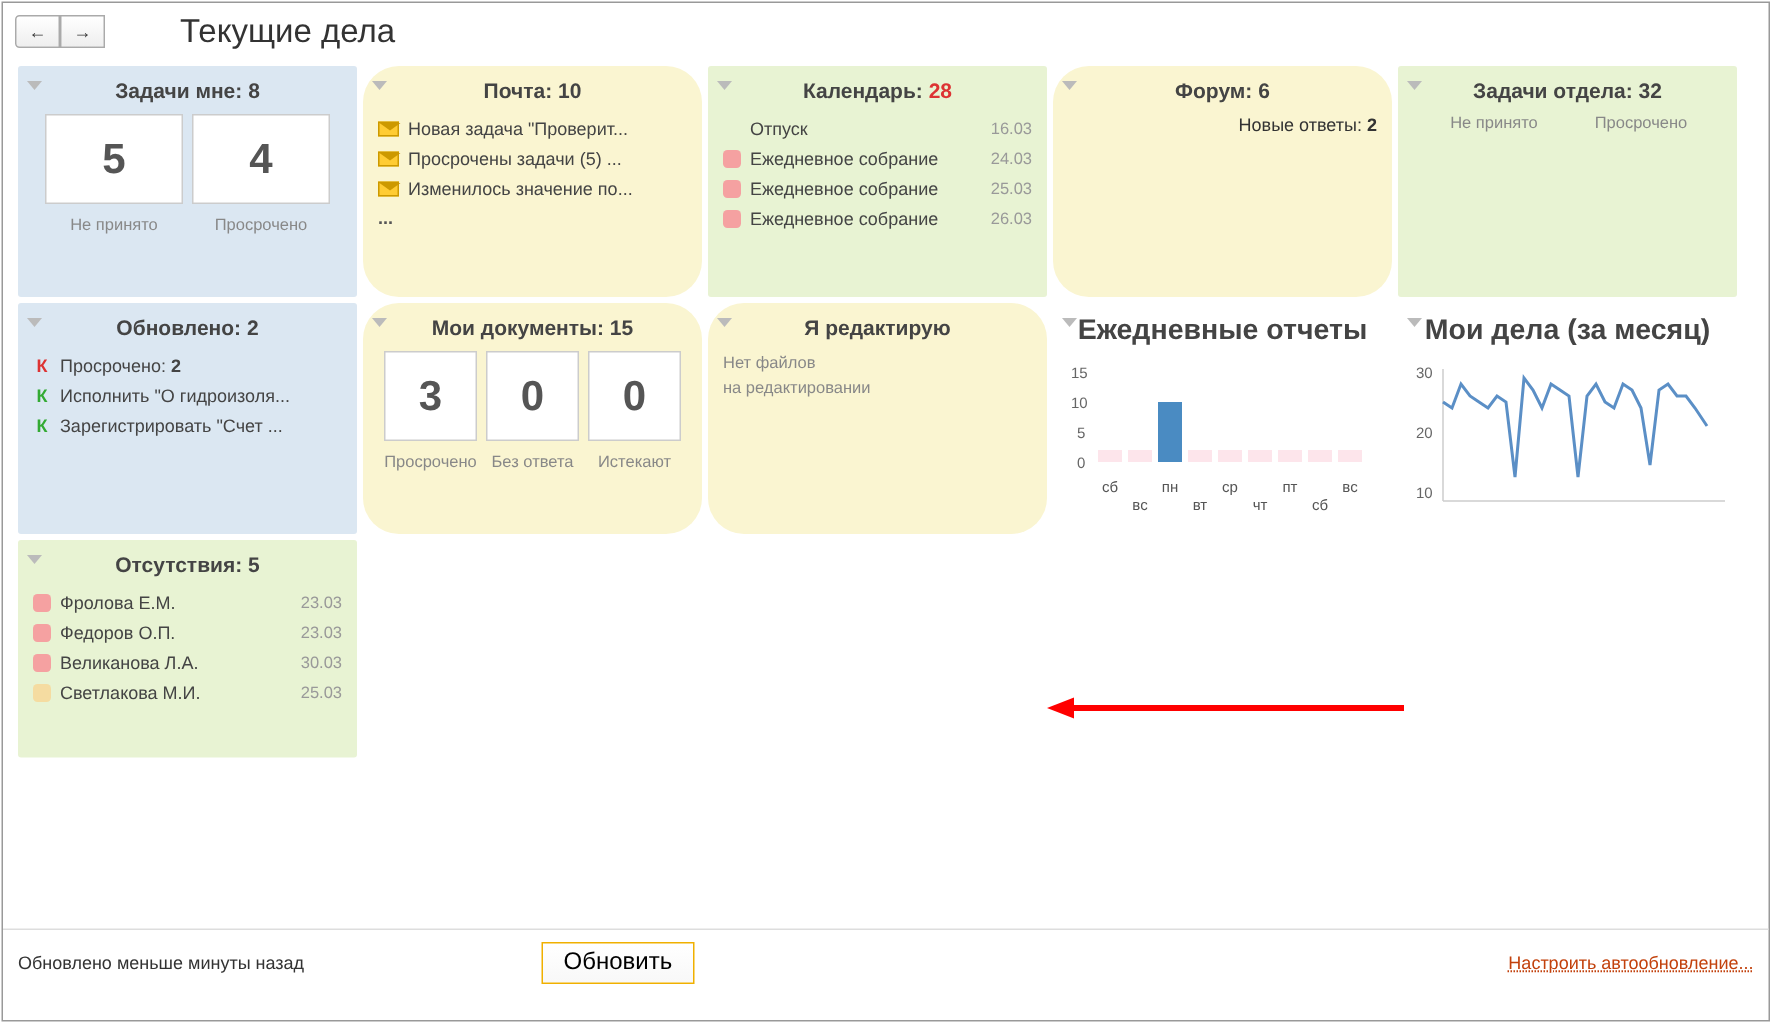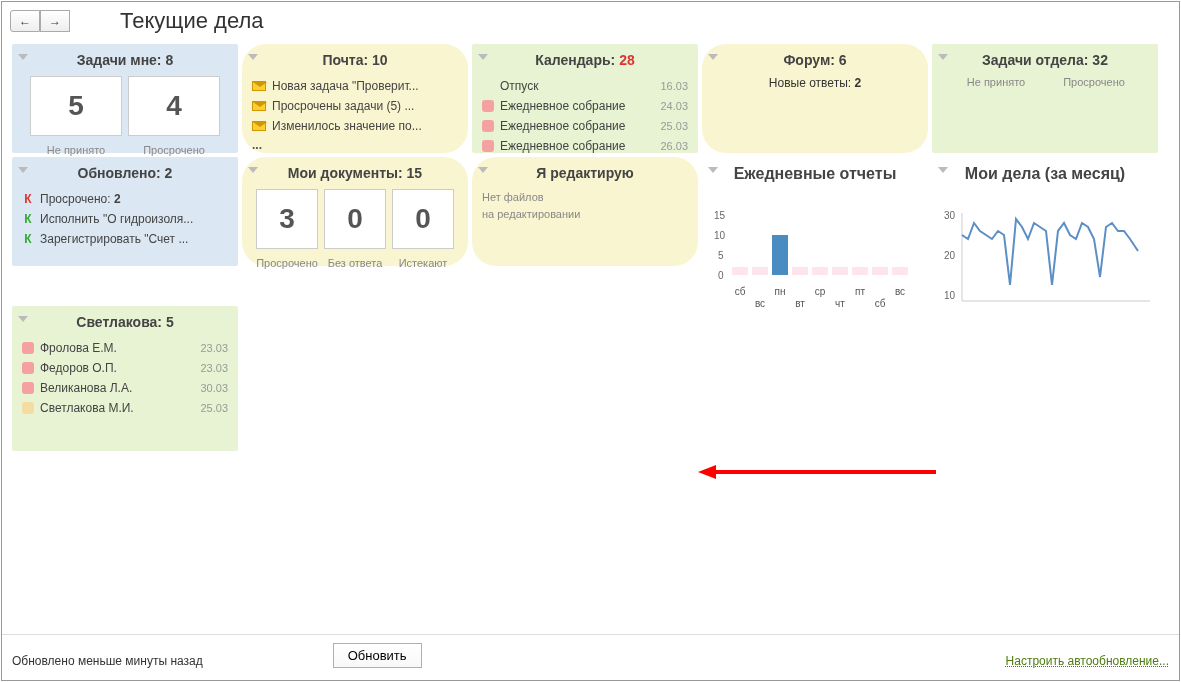--- a/index.html
+++ b/index.html
@@ -4,21 +4,21 @@
 <style>
 * { box-sizing: border-box; margin: 0; padding: 0; }
 body { font-family: Arial, sans-serif; font-size: 12px; background: #fff; color: #333; }
 .window { border: 1px solid #999; width: 1179px; height: 680px; margin: 1px; position: relative; background: #fff; }
 .toolbar { display: flex; align-items: center; padding: 6px 8px; }
 .nav-btn { width: 30px; height: 22px; border: 1px solid #aaa; background: linear-gradient(#fff,#eee); display: inline-flex; align-items: center; justify-content: center; cursor: pointer; }
 .nav-btn:first-child { border-radius: 3px 0 0 3px; }
 .nav-btn:last-child { border-radius: 0 3px 3px 0; margin-left: -1px; }
 .page-title { font-size: 22px; margin-left: 50px; color: #333; }
 .grid { padding: 4px 10px; display: flex; flex-wrap: wrap; gap: 4px; }
-.panel { width: 226px; height: 109px; border-radius: 2px; position: relative; padding: 8px 10px; }
+.panel { width: 226px; height: 154px; border-radius: 2px; position: relative; padding: 8px 10px; }
 .panel.short { height: 145px; }
 .panel.chart-p { background: #fff; width: 226px; }
 .chev { position: absolute; left: 6px; top: 10px; width: 0; height: 0; border-left: 5px solid transparent; border-right: 5px solid transparent; border-top: 6px solid #bbb; cursor: pointer; }
 .p-title { text-align: center; font-size: 14px; font-weight: bold; color: #444; margin-bottom: 8px; }
 .p-title .red { color: #d33; }
 .bg-blue { background: #dbe7f2; }
 .bg-yellow { background: #faf5d1; border-radius: 24px; }
 .bg-green { background: #e8f3d3; }
 .tiles { display: flex; gap: 6px; justify-content: center; margin-top: 4px; }
 .tile { border: 1px solid #ccc; background: #fff; width: 92px; height: 60px; display: flex; align-items: center; justify-content: center; font-size: 28px; font-weight: bold; color: #555; }
@@ -33,26 +33,26 @@
 .list-date { color: #999; font-size: 11px; }
 .ellipsis { font-weight: bold; color: #555; padding: 2px 0; }
 .mail-icon { width: 14px; height: 10px; background: #fc3; border: 1px solid #c90; position: relative; display: inline-block; }
 .mail-icon::before { content: ''; position: absolute; left: 0; top: 0; border-left: 7px solid transparent; border-right: 7px solid transparent; border-top: 5px solid #c90; }
 .dot { width: 12px; height: 12px; border-radius: 3px; display: inline-block; }
 .dot.pink { background: #f5a1a1; }
 .dot.yellow { background: #f5dca1; }
 .k-badge { color: #d33; font-weight: bold; width: 12px; display: inline-block; text-align: center; }
 .k-badge.green { color: #3a3; }
 .subtle { color: #888; font-size: 11px; margin-top: 6px; line-height: 1.5; }
-.bottom-bar { position: absolute; left: 0; right: 0; bottom: 4px; border-top: 1px solid #ddd; padding: 8px 10px; display: flex; align-items: flex-end; font-size: 12px; }
-.refresh-btn { border: 1px solid #f0b000; background: linear-gradient(#fff,#f8f8f8); padding: 4px 14px; margin-left: 130px; cursor: pointer; font-size: 13px; }
-.right-link { margin-left: auto; color: #4d7c0f; text-decoration: underline dotted; cursor: pointer; }
+.bottom-bar { position: absolute; left: 0; right: 0; bottom: 16px; border-top: 1px solid #ddd; padding: 8px 10px; display: flex; align-items: center; font-size: 12px; gap: 28px; }
+.refresh-btn { border: 1px solid #f0b000; background: linear-gradient(#fff,#f8f8f8); padding: 4px 14px; margin-left: 130px; cursor: pointer; font-size: 16px; }
+.right-link { margin-left: auto; color: #c2410c; text-decoration: underline dotted; cursor: pointer; }
 .arrow-red { position: absolute; left: 696px; top: 460px; }
 svg.bar-chart, svg.line-chart { display: block; }
-.chart-title { text-align: center; font-size: 16px; font-weight: bold; color: #444; margin-bottom: 22px; }
+.chart-title { text-align: center; font-size: 19px; font-weight: bold; color: #444; margin-bottom: 6px; }
 </style>
 </head>
 <body>
 <div class="window">
 
 <div class="toolbar">
   <div class="nav-btn">←</div>
   <div class="nav-btn">→</div>
   <div class="page-title">Текущие дела</div>
 </div>
@@ -115,21 +115,21 @@
             <span class="dot pink"></span>
             <span class="list-text">Ежедневное собрание</span>
             <span class="list-date">26.03</span>
           </div>
     </div>
   </div>
 
   <div class="panel bg-yellow">
     <div class="chev"></div>
     <div class="p-title"><span>Форум:</span> <span>6</span></div>
-    <div style="text-align:center;margin-top:4px"><span>Новые ответы:</span> <b>2</b></div>
+    <div style="text-align:right;margin-top:4px"><span>Новые ответы:</span> <b>2</b></div>
   </div>
 
   <div class="panel bg-green">
     <div class="chev"></div>
     <div class="p-title"><span>Задачи отдела:</span> <span>32</span></div>
     <div class="tile-labels">
           <span>Не принято</span>
           <span>Просрочено</span>
         </div>
   </div>
@@ -215,21 +215,21 @@
       <text x="2" y="54" font-size="10" fill="#666">20</text>
       <text x="2" y="94" font-size="10" fill="#666">10</text>
       <line x1="20" y1="96" x2="208" y2="96" stroke="#ccc"></line>
       <line x1="20" y1="8" x2="20" y2="96" stroke="#ccc"></line>
       <polyline fill="none" stroke="#5b8fc6" stroke-width="2" points="20,30 26,34 32,18 38,26 44,30 50,34 56,26 62,30 68,80 74,14 80,22 86,34 92,18 98,22 104,26 110,80 116,26 122,18 128,30 134,34 140,18 146,22 152,34 158,72 164,22 170,18 176,26 182,26 188,34 196,46"></polyline>
     </svg>
   </div>
 
   <div class="panel bg-green short">
     <div class="chev"></div>
-    <div class="p-title"><span>Светлакова:</span> <span>5</span></div>
+    <div class="p-title"><span>Отсутствия:</span> <span>5</span></div>
     <div class="list">
       <div class="list-row">
             <span class="dot pink"></span>
             <span class="list-text">Фролова Е.М.</span>
             <span class="list-date">23.03</span>
           </div>
       <div class="list-row">
             <span class="dot pink"></span>
             <span class="list-text">Федоров О.П.</span>
             <span class="list-date">23.03</span>

